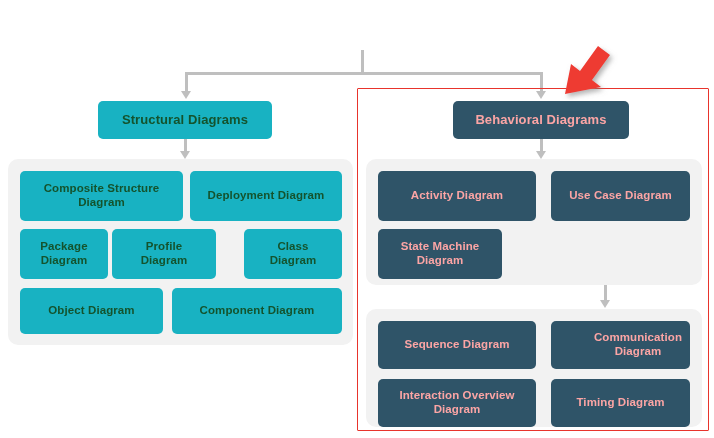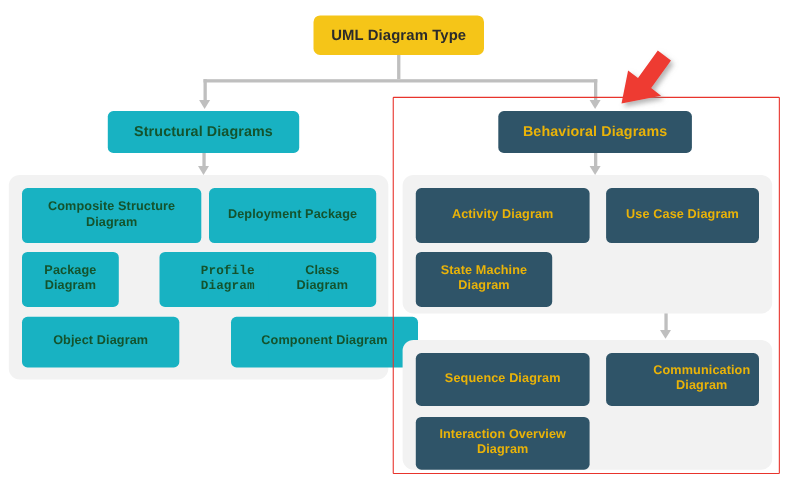--- a/index.html
+++ b/index.html
@@ -42,21 +42,21 @@
   .node.teal {
     background: #18B2C2;
     color: #14532d;
     font-size: 11.5px;
   }
   .node.teal.branch {
     font-size: 13px;
   }
   .node.slate {
     background: #2F5468;
-    color: #eab308;
+    color: #fca5a5;
     font-size: 11.5px;
   }
   .node.slate.branch {
     font-size: 13px;
   }
   .node.dashed {
     background: #ffffff;
     color: #2F5468;
     border: 2px dashed #2F5468;
     font-size: 11.5px;
@@ -120,39 +120,38 @@
 
   <div class="line-v" style="left:184px; top:139px; height:14px;"></div>
   <div class="arrowhead" style="left:180px; top:151px;"></div>
 
   <div class="line-v" style="left:540px; top:139px; height:14px;"></div>
   <div class="arrowhead" style="left:536px; top:151px;"></div>
 
   <div class="line-v" style="left:604px; top:278px; height:24px;"></div>
   <div class="arrowhead" style="left:600px; top:300px;"></div>
 
-  <div class="node root" style="left:285px; top:14px; width:155px; height:36px;">UML Diagram Type</div>
 
   <div class="node teal branch" style="left:98px; top:101px; width:174px; height:38px;">Structural Diagrams</div>
 
   <div class="panel" style="left:8px; top:159px; width:345px; height:186px;"></div>
 
   <div class="node teal" style="left:20px; top:171px; width:163px; height:50px;">Composite Structure
 Diagram</div>
-  <div class="node teal" style="left:190px; top:171px; width:152px; height:50px;">Deployment Package</div>
+  <div class="node teal" style="left:190px; top:171px; width:152px; height:50px;">Deployment Diagram</div>
 
   <div class="node teal" style="left:20px; top:229px; width:88px; height:50px;">Package
 Diagram</div>
-  <div class="node teal" style="left:145px; top:229px; width:124px; height:50px;font-family:Liberation Mono, monospace;">Profile
+  <div class="node teal" style="left:112px; top:229px; width:104px; height:50px;">Profile
 Diagram</div>
   <div class="node teal" style="left:244px; top:229px; width:98px; height:50px;">Class
 Diagram</div>
 
   <div class="node teal" style="left:20px; top:288px; width:143px; height:46px;">Object Diagram</div>
-  <div class="node teal" style="left:172px; top:288px; width:170px; height:46px;margin-left:38px;">Component Diagram</div>
+  <div class="node teal" style="left:172px; top:288px; width:170px; height:46px;">Component Diagram</div>
 
   <div class="highlight-rect" style="left:357px; top:88px; width:352px; height:343px;"></div>
 
   <div class="node slate branch" style="left:453px; top:101px; width:176px; height:38px;">Behavioral Diagrams</div>
 
   <div class="panel" style="left:366px; top:159px; width:336px; height:126px;"></div>
 
   <div class="node slate" style="left:378px; top:171px; width:158px; height:50px;">Activity Diagram</div>
   <div class="node slate" style="left:551px; top:171px; width:139px; height:50px;">Use Case Diagram</div>
 
@@ -160,20 +159,21 @@
 Diagram</div>
 
   <div class="panel" style="left:366px; top:309px; width:336px; height:118px;"></div>
 
   <div class="node slate" style="left:378px; top:321px; width:158px; height:48px;">Sequence Diagram</div>
   <div class="node slate" style="left:551px; top:321px; width:139px; height:48px;padding-left:41px;">Communication
 Diagram</div>
 
   <div class="node slate" style="left:378px; top:379px; width:158px; height:48px;">Interaction Overview
 Diagram</div>
+  <div class="node slate" style="left:551px; top:379px; width:139px; height:48px;">Timing Diagram</div>
 
   <svg class="cursor-arrow" style="left:558px; top:40px;" width="64" height="60" viewBox="0 0 64 60">
     <defs>
       <filter id="arrShadow" x="-50%" y="-50%" width="220%" height="220%">
         <feDropShadow dx="2.5" dy="3" stdDeviation="2.6" flood-color="#777777" flood-opacity="0.55"></feDropShadow>
       </filter>
     </defs>
     <path d="M 7 54 L 13 24 L 22 31 L 40 6 L 52 15 L 34 40 L 43 47 Z" fill="#EE3B33" filter="url(#arrShadow)"></path>
   </svg>
 

